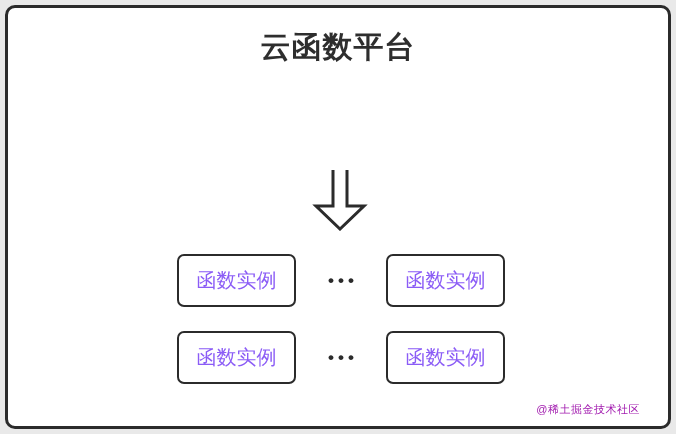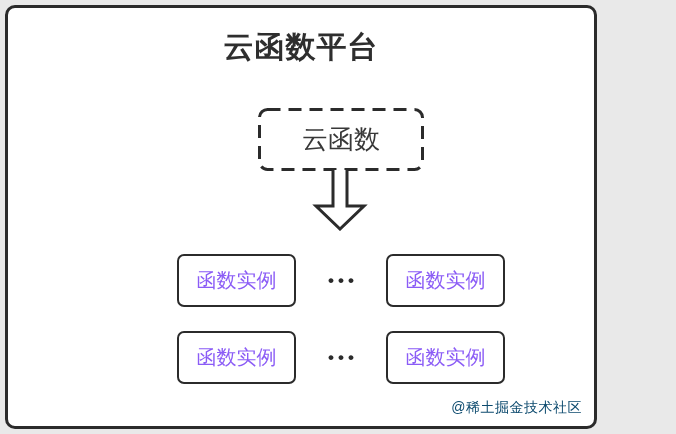--- a/index.html
+++ b/index.html
@@ -9,21 +9,21 @@
   .canvas {
     position: relative;
     width: 676px;
     height: 434px;
     background: #e9e9e9;
     overflow: hidden;
   }
   .frame {
     position: absolute;
     left: 5px; top: 5px;
-    width: 592px; height: 424px;
+    width: 666px; height: 424px;
     background: #ffffff;
     border: 3px solid #2b2b2b;
     border-radius: 10px;
   }
   .title {
     position: absolute;
     left: 0; right: 0;
     top: 22px;
     text-align: center;
     font-size: 30px;
@@ -81,41 +81,35 @@
     align-items: center;
     justify-content: center;
     font-size: 17px;
     font-weight: bold;
     letter-spacing: 4px;
     color: #2b2b2b;
     text-indent: 4px; 
   }
   .watermark {
     position: absolute;
-    right: 12px;
+    right: 28px;
     bottom: 9px;
-    font-size: 14px;
-    color: #0c4a6e;
+    font-size: 11px;
+    color: #a21caf;
     letter-spacing: 0.5px;
   }
 </style>
 </head>
 <body>
 
 <div class="canvas">
   <div class="frame">
 
     <div class="title">云函数平台</div>
 
-    <div class="cloud-box">
-      <svg class="dashed" width="166" height="63" viewBox="0 0 166 63" aria-hidden="true">
-        <rect x="1.5" y="1.5" width="163" height="60" rx="8" fill="#ffffff" stroke="#2b2b2b" stroke-width="3" stroke-dasharray="13 8"></rect>
-      </svg>
-      <span class="label">云函数</span>
-    </div>
 
     <svg class="arrow-svg" width="56" height="61" viewBox="0 0 56 61" aria-hidden="true">
       <path d="M21 0 H35 V36 H52 L28 59 L4 36 H21 Z" fill="#ffffff" stroke="none"></path>
       <path d="M21 0 V36 H4 L28 59 L52 36 H35 V0" fill="none" stroke="#2b2b2b" stroke-width="3" stroke-linejoin="miter"></path>
     </svg>
 
     <div class="inst-box row-1 col-left">
       <span class="label">函数实例</span>
     </div>
     <div class="dots row-1">•••</div>

